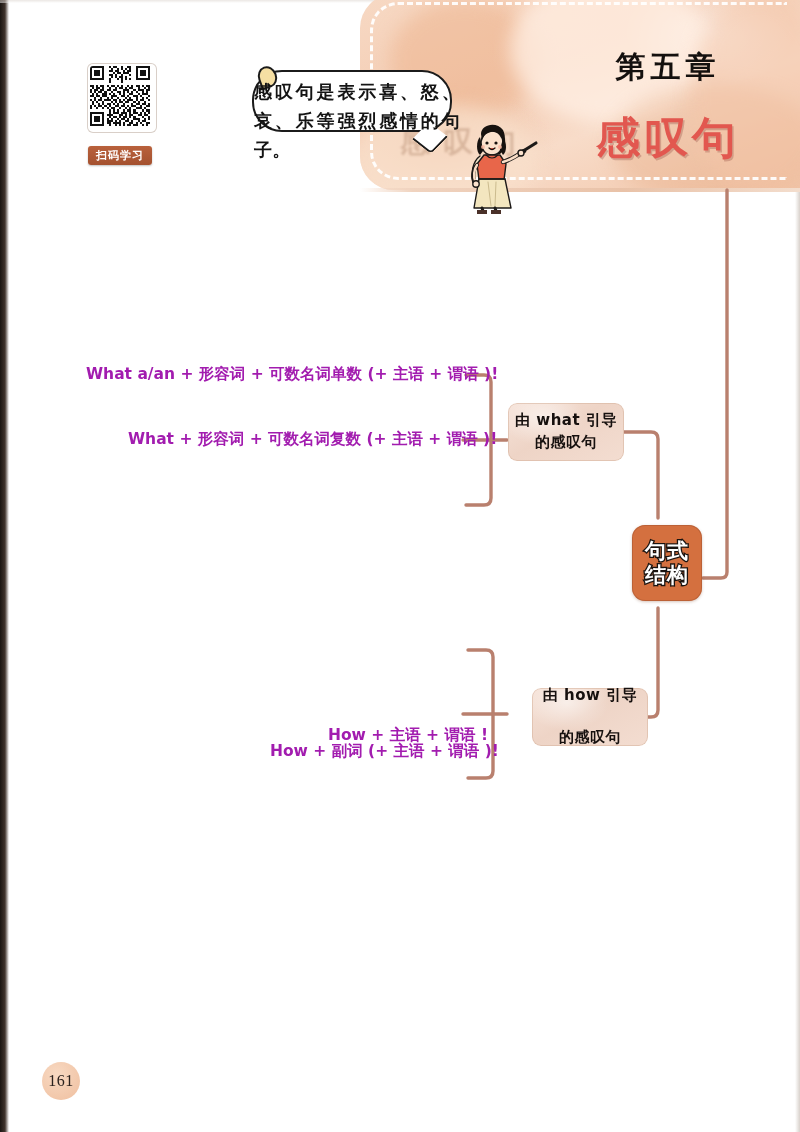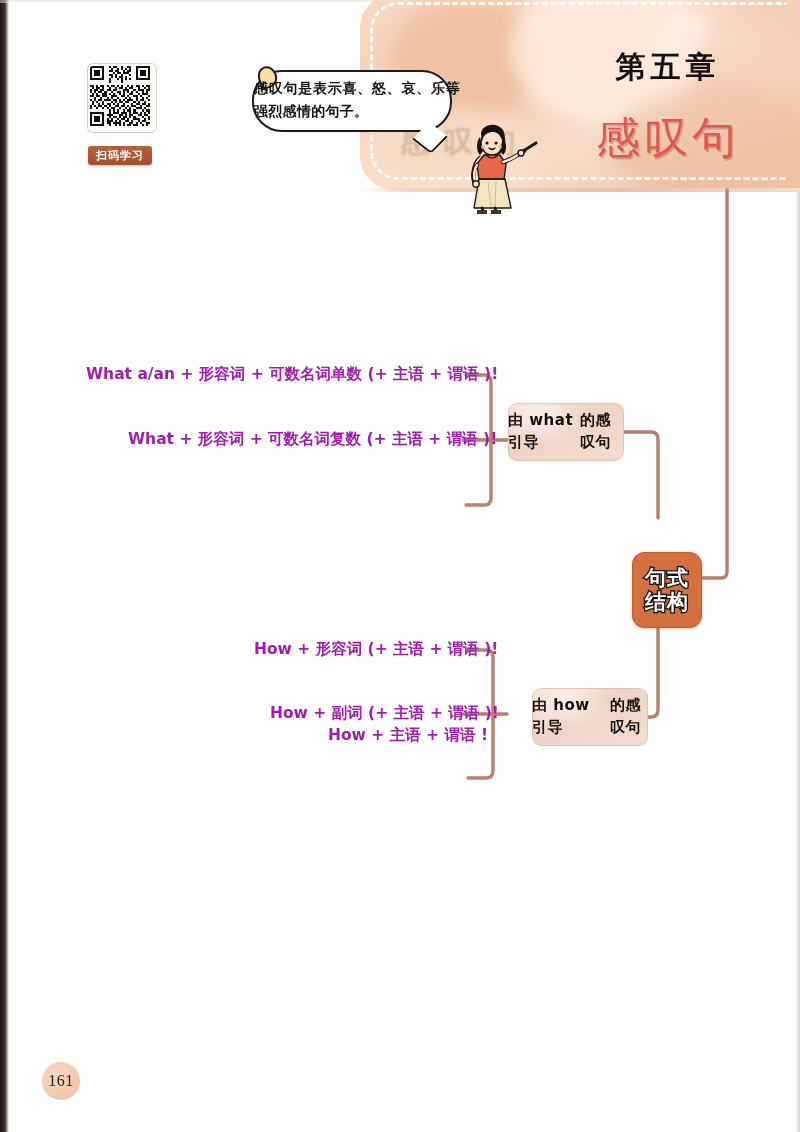--- a/index.html
+++ b/index.html
@@ -53,21 +53,21 @@
 
   .chapter-no{
     position:absolute;left:568px;top:52px;width:200px;
     font-family:"DejaVu Sans","Liberation Sans",sans-serif;
     font-size:30px;font-weight:900;color:#14100e;letter-spacing:5px;
     text-align:center;line-height:1;
   }
   .chapter-title{
     position:absolute;left:568px;top:116px;width:200px;
     font-family:"DejaVu Sans","Liberation Sans",sans-serif;
-    font-size:44px;font-weight:400;color:#e2574f;letter-spacing:4px;
+    font-size:44px;font-weight:700;color:#e2574f;letter-spacing:4px;
     text-align:center;line-height:1;
     text-shadow:1.5px 1.5px 0 rgba(120,40,35,.25);
   }
 
   
   .qr-wrap{position:absolute;left:88px;top:64px;width:64px;}
   .qr-card{width:64px;height:64px;background:#fff;border:2px solid #fff;
     border-radius:5px;box-shadow:0 0 0 1px #d9cfc8;overflow:hidden;}
   .qr-card svg{display:block;}
   .qr-label{margin-top:14px;width:64px;height:19px;border-radius:3px;
@@ -79,21 +79,21 @@
 
   
   .bubble{
     position:absolute;left:252px;top:70px;width:200px;height:62px;
     background:#fff;border:2.6px solid #1b1b1b;border-radius:30px;
     box-sizing:border-box;
   }
   .bubble-text{
     position:absolute;left:254px;top:78px;width:206px;
     font-family:Liberation Serif, serif;
-    font-size:14px;font-weight:700;color:#141414;line-height:1.62;
+    font-size:18px;font-weight:700;color:#141414;line-height:1.62;
     text-align:justify;letter-spacing:.3px;
   }
   .bubble-tail{position:absolute;left:418px;top:126px;width:22px;height:22px;
     background:#fff;border-right:2.6px solid #1b1b1b;border-bottom:2.6px solid #1b1b1b;
     transform:rotate(38deg) skew(-6deg);border-bottom-right-radius:5px;}
   .bubble-dot{position:absolute;left:258px;top:66px;width:15px;height:18px;
     background:#f6dfa3;border:2.4px solid #1b1b1b;border-radius:50% 50% 50% 12%;
     transform:rotate(-20deg);}
 
   
@@ -109,35 +109,35 @@
     font-size:15.5px;color:#a21caf;font-weight:600;
   }
 
   
   .node-branch{
     position:absolute;width:116px;height:58px;border-radius:9px;
     background:
       radial-gradient(60px 40px at 30% 25%, rgba(255,255,255,.55), rgba(255,255,255,0) 70%),
       linear-gradient(150deg,#f6e3d9 0%,#eed4c6 45%,#f3ddd1 100%);
     box-shadow:inset 0 0 0 1px rgba(214,178,157,.55);
-    display:flex;align-items:center;justify-content:center;
+    display:flex;flex-direction:column;align-items:center;justify-content:center;
     font-family:"DejaVu Sans","Liberation Sans",sans-serif;
     font-size:15px;font-weight:800;color:#16100e;line-height:1.45;letter-spacing:.5px;
   }
   .node-branch .ln{display:block;}
 
   
   .node-center{
     position:absolute;left:632px;top:525px;width:70px;height:76px;border-radius:13px;
     background:
       radial-gradient(40px 30px at 32% 22%, rgba(255,226,206,.65), rgba(255,226,206,0) 72%),
       linear-gradient(155deg,#e2865a 0%,#d4703f 48%,#c8enter 49%,#d26f3f 100%);
     background-color:#d4703f;
     box-shadow:0 1px 3px rgba(120,60,30,.30), inset 0 0 0 1px rgba(160,80,45,.45);
-    display:flex;flex-direction:column;align-items:center;justify-content:center;gap:2px;margin-top:27px;
+    display:flex;flex-direction:column;align-items:center;justify-content:center;gap:2px;
   }
   .node-center .cl{
     font-family:"DejaVu Sans","Liberation Sans",sans-serif;
     font-size:21px;font-weight:900;color:#ffffff;letter-spacing:1px;line-height:1.05;
     -webkit-text-stroke:2.6px #1a1310;paint-order:stroke fill;
   }
 
   
   .pageno{
     position:absolute;left:42px;top:1062px;width:38px;height:38px;border-radius:50%;
@@ -443,22 +443,21 @@
       <path d="M463 714 L493 714"></path>
       <path d="M493 714 L507 714"></path>
 
       <path d="M624 717 L651 717 Q658 717 658 710 L658 608"></path>
     </g>
   </svg>
 
   <div class="leaf" style="left:86px;top:364px;">What a/an + 形容词 + 可数名词单数 (+ 主语 + 谓语 )!</div>
   <div class="leaf" style="left:128px;top:429px;">What + 形容词 + 可数名词复数 (+ 主语 + 谓语 )!</div>
 
-  <div class="leaf" style="left:254px;top:639px;">How + 形容词 (+ 主语 + 谓语 )!</div>
-  <div class="leaf" style="left:270px;top:703px;">How + 副词 (+ 主语 + 谓语 )!</div>
+  <div class="leaf" style="left:270px;top:741px;">How + 副词 (+ 主语 + 谓语 )!</div>
   <div class="leaf" style="left:328px;top:725px;">How + 主语 + 谓语 !</div>
 
   <div class="node-branch" style="left:508px;top:403px;">
     <span class="ln">由 what 引导</span>
     <span class="ln">的感叹句</span>
   </div>
 
   <div class="node-branch" style="left:532px;top:688px;gap:20px;">
     <span class="ln">由 how 引导</span>
     <span class="ln">的感叹句</span>

